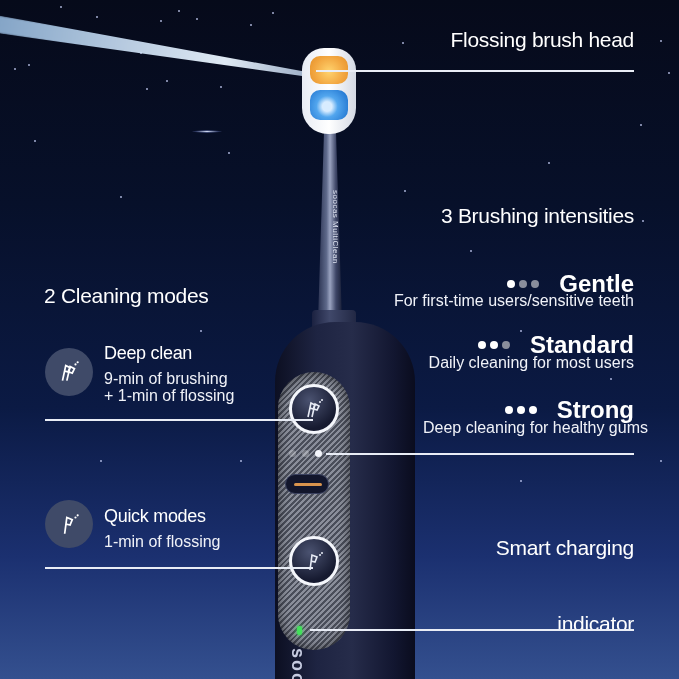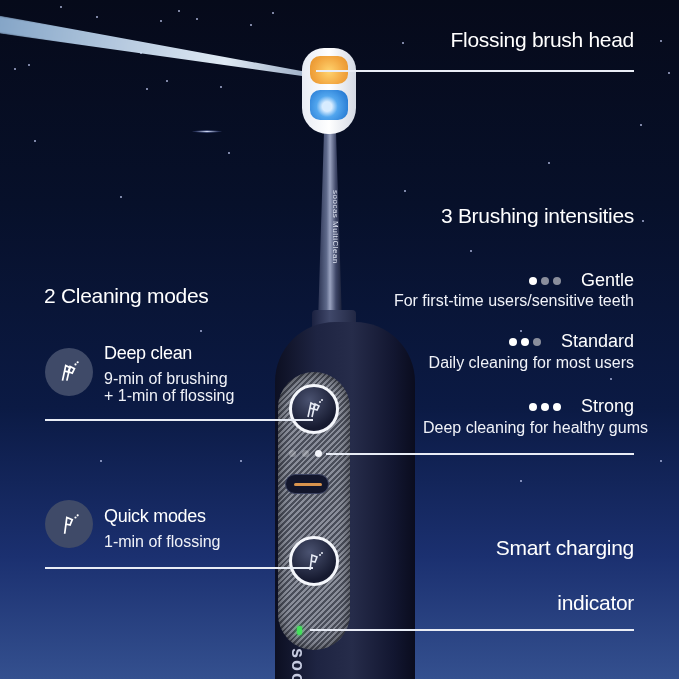--- a/index.html
+++ b/index.html
@@ -63,21 +63,21 @@
   .line { position: absolute; height: 2px; background: #e9edf6; }
 
   
   .h { font-weight: normal; font-size: 21px; letter-spacing: -0.3px; position: absolute; white-space: nowrap; }
   .sub { font-size: 16px; position: absolute; white-space: nowrap; color: #f0f2f8; }
   .right { text-align: right; }
   .level { position: absolute; right: 45px; display: flex; align-items: center; gap: 6px; }
   .level .dots { display: flex; gap: 4px; margin-right: 14px; }
   .level .dots span { width: 8px; height: 8px; border-radius: 50%; background: #8a8e9c; }
   .level .dots span.on { background: #ffffff; }
-  .level .name { font-size: 18px; font-weight: normal; }
+  .level .name { font-size: 24px; font-weight: bold; }
 
   .mode-icon { position: absolute; width: 48px; height: 48px; border-radius: 50%; background: #3f4a68;
     display: flex; align-items: center; justify-content: center; }
 </style>
 </head>
 <body>
 
 <div class="stars">
   <div class="star" style="left:60px;top:6px"></div>
   <div class="star" style="left:96px;top:16px"></div>
@@ -205,14 +205,14 @@
     <path d="M8 21 L10 6 L15 8 L13 13 L9 12" fill="none" stroke="#fff" stroke-width="1.6"></path>
     <circle cx="18" cy="6" r="1" fill="#fff"></circle>
       <circle cx="20" cy="4" r="1" fill="#fff"></circle>
   </svg>
 </div>
 <div class="h" style="left:104px; top:506px; font-size:18px;">Quick modes</div>
 <div class="sub" style="left:104px; top:533px;">1-min of flossing</div>
 <div class="line" style="left:45px; top:567px; width:268px;"></div>
 
 <div class="h right" style="right:45px; top:536px;">Smart charging</div>
-<div class="h right" style="right:45px; top:591px;">indicator</div>
+<div class="h right" style="right:45px; top:612px;">indicator</div>
 <div class="line" style="left:310px; top:629px; width:324px;"></div>
 
 </body></html>

